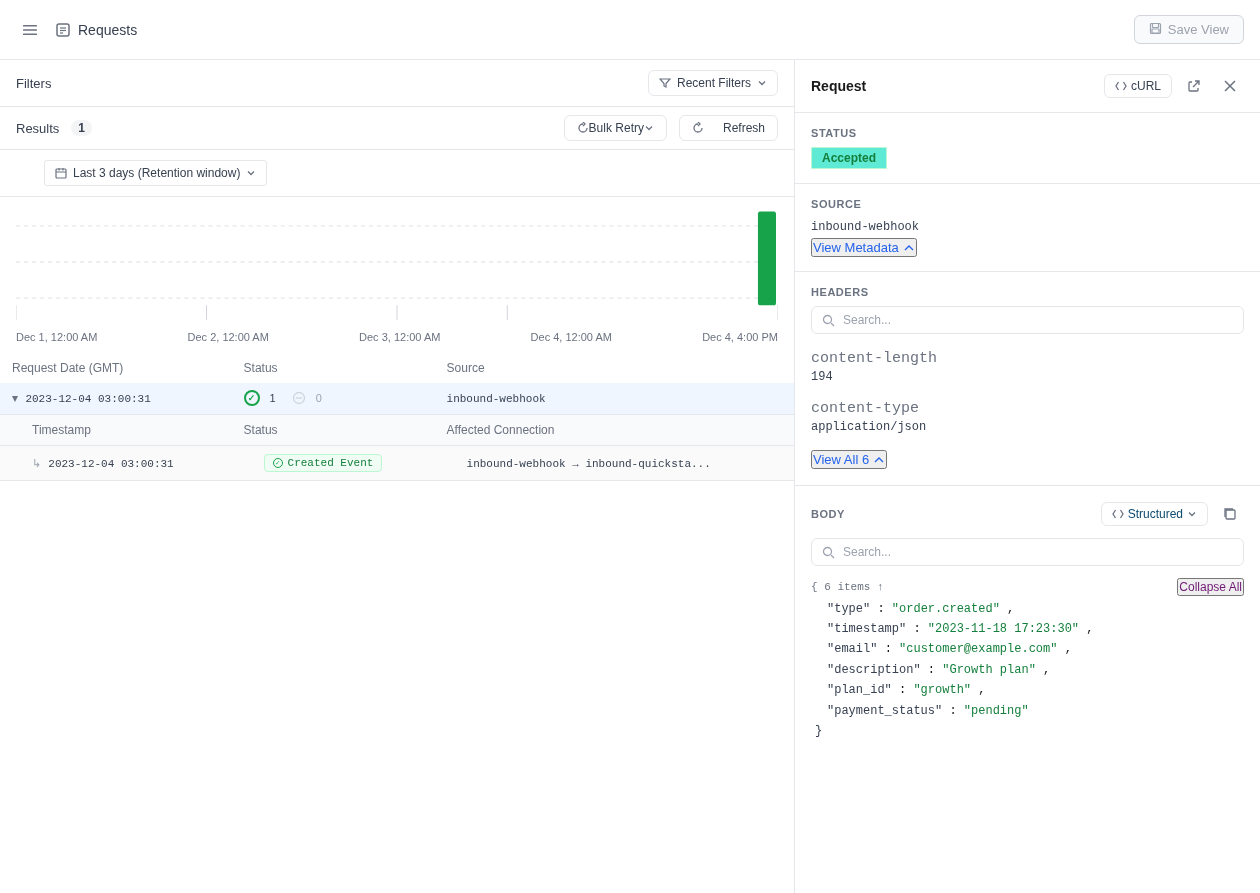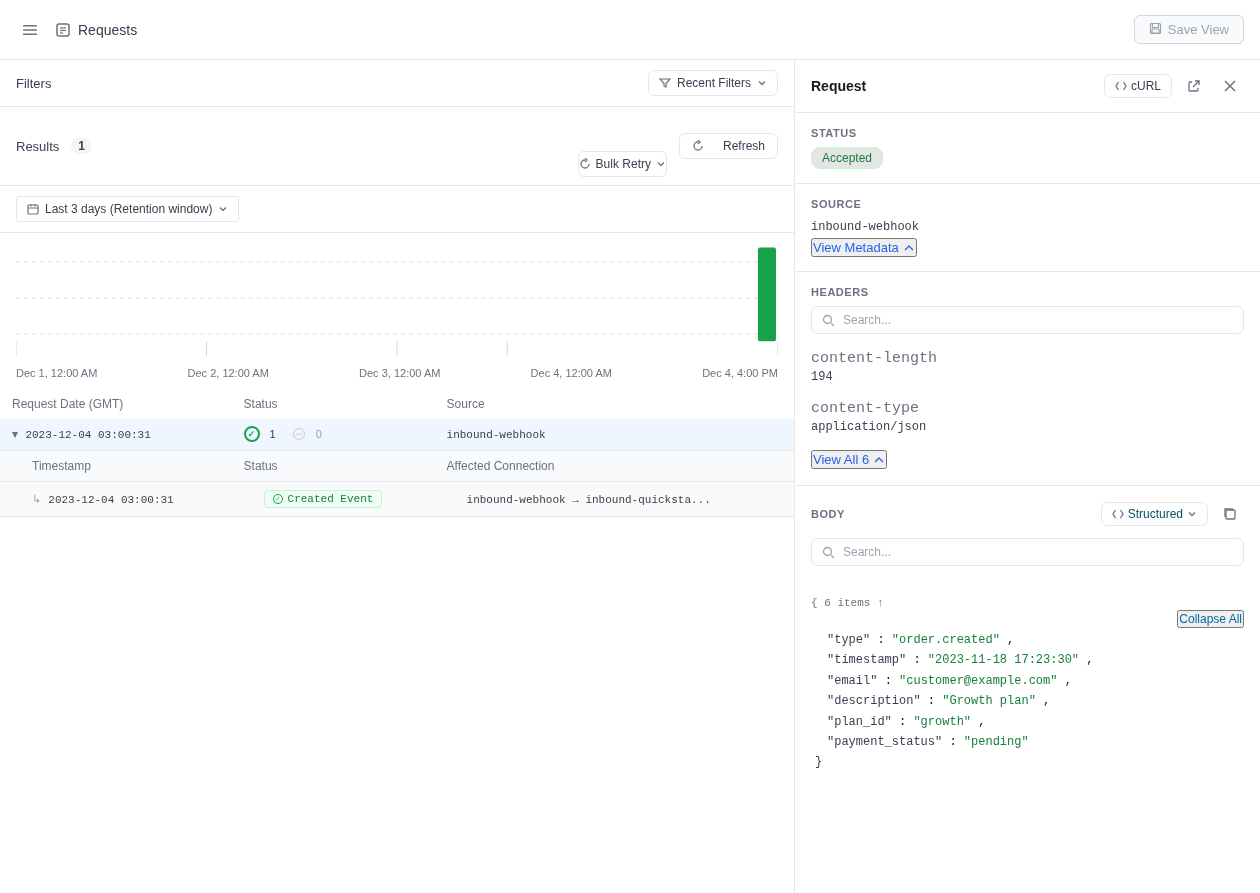--- a/index.html
+++ b/index.html
@@ -22,26 +22,26 @@
     .filters-bar { display: flex; align-items: center; padding: 10px 16px; border-bottom: 1px solid #e5e7eb; gap: 12px; }
     .filters-label { font-weight: 500; font-size: 13px; color: #374151; }
     .filters-spacer { flex: 1; }
     .recent-filters-btn { display: flex; align-items: center; gap: 6px; padding: 5px 10px; border: 1px solid #e5e7eb; border-radius: 6px; background: #fff; cursor: pointer; color: #374151; font-size: 12px; }
 
     
     .toolbar { display: flex; align-items: center; padding: 8px 16px; border-bottom: 1px solid #e5e7eb; gap: 12px; }
     .results-label { font-weight: 500; font-size: 13px; color: #374151; }
     .results-badge { background: #f3f4f6; border-radius: 10px; padding: 1px 7px; font-size: 12px; font-weight: 600; color: #374151; }
     .toolbar-spacer { flex: 1; }
-    .bulk-retry-btn { display: flex; align-items: center; gap: 5px; padding: 5px 0; border: 1px solid #e5e7eb; border-radius: 6px; background: #fff; cursor: pointer; font-size: 12px; color: #374151; margin-top: 36px; }
+    .bulk-retry-btn { display: flex; align-items: center; padding: 5px 12px; border: 1px solid #e5e7eb; border-radius: 6px; background: #fff; cursor: pointer; font-size: 12px; color: #374151; }
     .refresh-btn { display: flex; align-items: center; gap: 19px; padding: 5px 12px; border: 1px solid #e5e7eb; border-radius: 6px; background: #fff; cursor: pointer; font-size: 12px; color: #374151; }
 
     
     .date-range-bar { padding: 10px 16px; border-bottom: 1px solid #e5e7eb; }
-    .date-range-btn { display: flex; align-items: center; gap: 6px; padding: 5px 10px; border: 1px solid #e5e7eb; border-radius: 3px; background: #fff; cursor: pointer; font-size: 12px; color: #374151; }
+    .date-range-btn { display: flex; align-items: center; gap: 6px; padding: 5px 10px; border: 1px solid #e5e7eb; border-radius: 3px; background: #fff; cursor: pointer; font-size: 12px; color: #374151; margin-left: 28px; }
 
     
     .chart-area { height: 130px; padding: 0 16px; position: relative; overflow: hidden; }
     .chart-svg { width: 100%; height: 100%; }
     .chart-dates { display: flex; justify-content: space-between; padding: 4px 16px 8px; font-size: 11px; color: #6b7280; }
 
     
     .table-container { flex: 1; overflow-y: auto; }
     table { width: 100%; border-collapse: collapse; }
     thead th { padding: 8px 12px; text-align: left; font-size: 12px; font-weight: 400; color: #6b7280; border-bottom: 1px solid #e5e7eb; background: #fff; position: sticky; top: 2px; }
@@ -71,21 +71,21 @@
     .right-panel { flex: 1; display: flex; flex-direction: column; overflow: hidden; }
     .right-panel-header { display: flex; align-items: center; padding: 12px 16px; border-bottom: 1px solid #e5e7eb; gap: 8px; }
     .right-panel-title { font-weight: 600; font-size: 14px; flex: 1; }
     .curl-btn { display: flex; align-items: center; gap: 4px; padding: 4px 10px; border: 1px solid #e5e7eb; border-radius: 6px; background: #fff; cursor: pointer; font-size: 12px; color: #374151; }
     .icon-btn { width: 28px; height: 28px; display: flex; align-items: center; justify-content: center; cursor: pointer; border-radius: 4px; color: #6b7280; }
 
     
     .right-content { flex: 1; overflow-y: auto; padding: 0; }
     .section { border-bottom: 1px solid #e5e7eb; padding: 14px 16px; }
     .section-label { font-size: 11px; font-weight: 600; color: #6b7280; text-transform: uppercase; letter-spacing: 0.05em; margin-bottom: 8px; }
-    .status-accepted { display: inline-flex; padding: 3px 10px; border-radius: 9px; background: #e5e5e5; border: 1px solid #bbf7d0; font-size: 12px; font-weight: 400; color: #15803d; }
+    .status-accepted { display: inline-flex; padding: 3px 10px; border-radius: 1px; background: #5eead4; border: 1px solid #bbf7d0; font-size: 12px; font-weight: 700; color: #15803d; }
     .source-value { font-family: 'Courier New', monospace; font-size: 12px; color: #374151; }
     .view-metadata-btn { display: inline-flex; align-items: center; gap: 4px; color: #2563eb; cursor: pointer; font-size: 13px; margin-top: 4px; }
 
     .headers-section { border-bottom: 1px solid #e5e7eb; padding: 14px 16px 8px; }
     .search-box { display: flex; align-items: center; gap: 8px; padding: 6px 10px; border: 1px solid #e5e7eb; border-radius: 6px; margin-bottom: 12px; }
     .search-box input { border: none; outline: none; font-size: 12px; color: #374151; flex: 1; }
     .search-box input::placeholder { color: #9ca3af; }
     .header-item { margin-bottom: 12px; }
     .header-key { font-family: 'Courier New', monospace; font-size: 15px; color: #6b7280; margin-bottom: 3px; margin-top: 16px; }
     .header-value { font-family: 'Courier New', monospace; font-size: 12px; color: #374151; }
@@ -93,21 +93,21 @@
 
     .body-section { padding: 14px 16px 8px; }
     .body-header { display: flex; align-items: center; margin-bottom: 10px; }
     .body-title { font-size: 11px; font-weight: 600; color: #6b7280; text-transform: uppercase; letter-spacing: 0.05em; flex: 1; }
     .structured-btn { display: flex; align-items: center; gap: 4px; padding: 4px 10px; border: 1px solid #e5e7eb; border-radius: 6px; background: #fff; cursor: pointer; font-size: 12px; color: #0c4a6e; margin-right: 8px; }
     .copy-btn { width: 28px; height: 28px; display: flex; align-items: center; justify-content: center; cursor: pointer; border-radius: 4px; color: #6b7280; }
 
     .json-container { background: #fff; font-family: 'Courier New', monospace; font-size: 12px; line-height: 1.7; }
     .json-items-line { display: flex; align-items: center; justify-content: space-between; margin-bottom: 2px; }
     .json-items-label { color: #6b7280; font-size: 11px; }
-    .collapse-all-btn { color: #0369a1; cursor: pointer; font-size: 12px; font-family: sans-serif; margin-top: 32px; }
+    .collapse-all-btn { color: #701a75; cursor: pointer; font-size: 12px; font-family: sans-serif; }
     .json-line { padding: 0 4px; }
     .json-brace { color: #374151; }
     .json-key { color: #374151; }
     .json-string { color: #15803d; }
     .json-indent { display: block; padding-left: 16px; }
   </style>
 </head>
 <body>
 
 <div class="top-bar">

